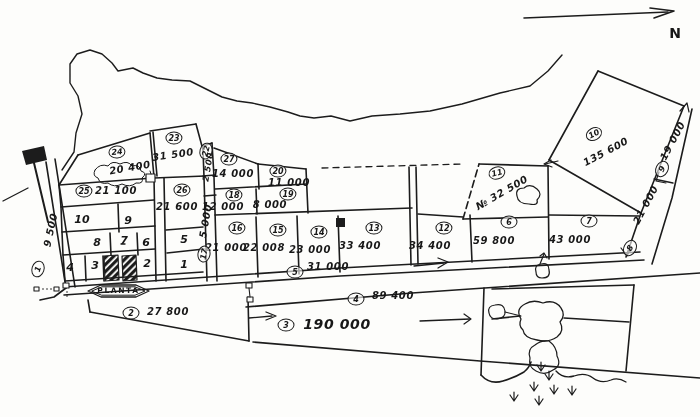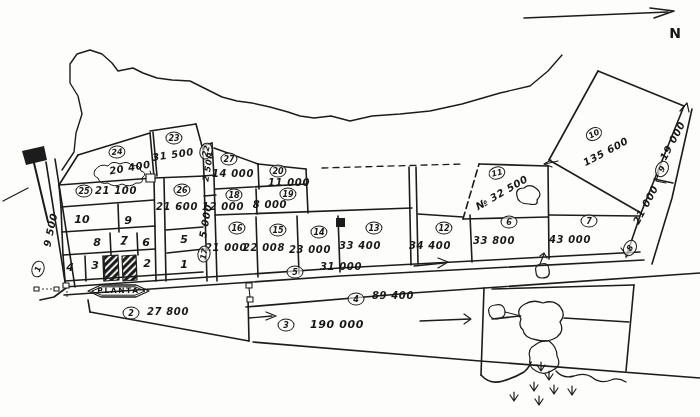--- a/index.html
+++ b/index.html
@@ -14,21 +14,21 @@
     white-space:nowrap;font-style:italic;color:#171717;
     line-height:1;user-select:none;
   }
   .circ{
     display:inline-flex;align-items:center;justify-content:center;
     min-width:11px;height:11px;padding:0 2px;
     border:1.4px solid #1c1c1c;border-radius:50%;
     font-size:8px;font-weight:700;background:rgba(253,253,251,.6);
   }
   .area{font-size:10px;font-weight:600;letter-spacing:.6px;}
-  .area.big{font-size:11px;}
+  .area.big{font-size:14px;}
   .lot{font-size:11px;font-weight:700;}
   .planta{
     font-size:7.5px;font-weight:700;letter-spacing:1.6px;font-style:normal;
   }
   .north{font-size:14px;font-weight:700;font-style:normal;}
 </style>
 </head>
 <body>
 
 <div id="stage">
@@ -254,24 +254,24 @@
   <span class="lbl circ" style="left:131px;top:313px">2</span>
   <span class="lbl area" style="left:168px;top:312px">27 800</span>
 
   <span class="lbl circ" style="left:286px;top:325px">3</span>
   <span class="lbl area big" style="left:337px;top:324px">190 000</span>
 
   <span class="lbl circ" style="left:356px;top:299px">4</span>
   <span class="lbl area" style="left:393px;top:296px">89 400</span>
 
   <span class="lbl circ" style="left:295px;top:272px">5</span>
-  <span class="lbl area" style="left:341px;top:267px">31 000</span>
+  <span class="lbl area" style="left:328px;top:267px">31 000</span>
 
   <span class="lbl circ" style="left:509px;top:222px">6</span>
-  <span class="lbl area" style="left:494px;top:241px">33 800</span>
+  <span class="lbl area" style="left:494px;top:241px">59 800</span>
 
   <span class="lbl circ" style="left:589px;top:221px">7</span>
   <span class="lbl area" style="left:570px;top:240px">43 000</span>
 
   <span class="lbl circ" style="left:630px;top:248px;--r:-62deg">8</span>
   <span class="lbl area" style="left:646px;top:205px;--r:-62deg">21 000</span>
 
   <span class="lbl circ" style="left:662px;top:169px;--r:-62deg">9</span>
   <span class="lbl area" style="left:673px;top:141px;--r:-62deg">19 000</span>
 

